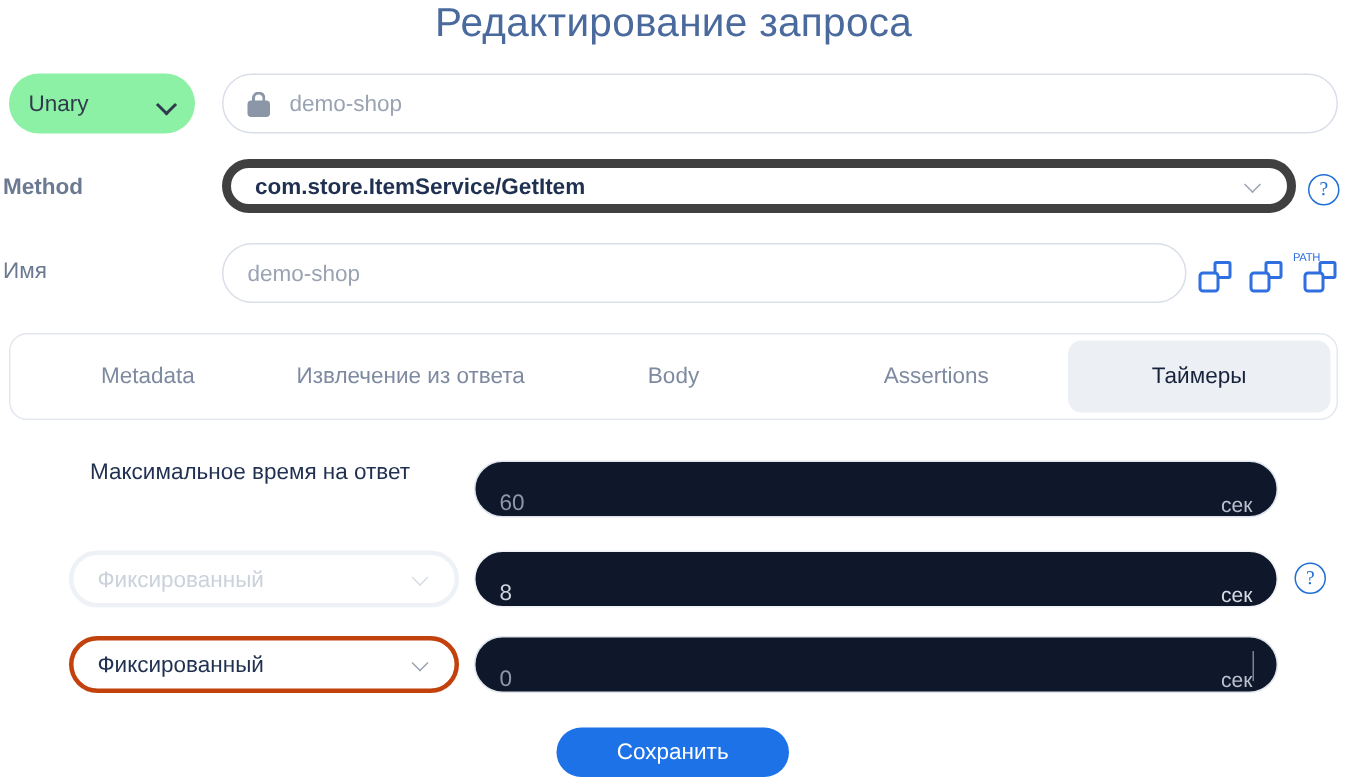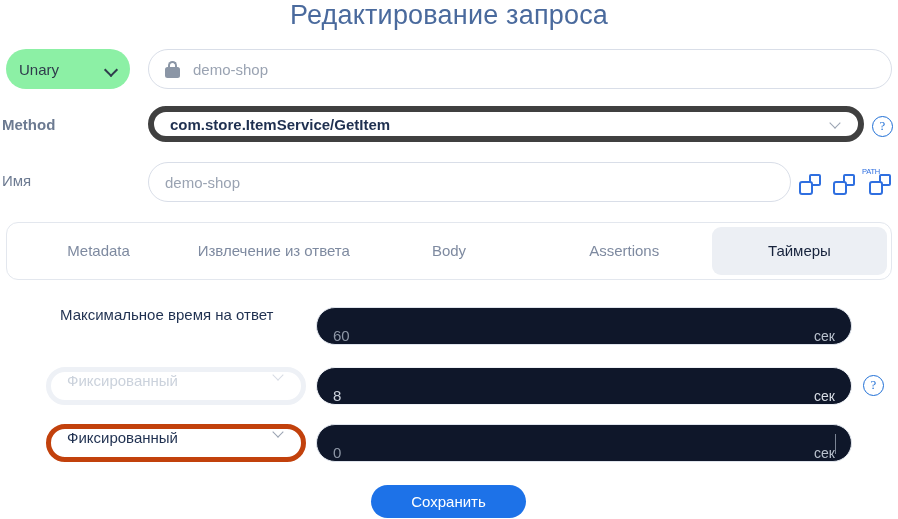--- a/index.html
+++ b/index.html
@@ -146,22 +146,22 @@
   #ti2 .unit{ color:#d7dce4; }
   #ti3{ left:316px; top:424px; width:536px; }
   #ti3 .tv{ color:#8e97a6; }
   .caret2{
     position:absolute; right:15px; top:9px; width:1.4px; height:20px;
     background:#7b8494;
   }
 
   .tsel{
     position:absolute; height:38px; width:260px;
-    border:5px solid #c2410c; border-radius:20px; background:#fff;
-    display:flex; padding:0 16px; cursor:pointer;
+    border:3px solid #c2410c; border-radius:20px; background:#fff;
+    display:flex; align-items:center; padding:0 16px; cursor:pointer;
   }
   .tsel .sv{ flex:1; font-size:15px; }
   #ts2{ left:46px; top:367px; border-color:#eef1f6; }
   #ts2 .sv{ color:#cbd2dc; }
   #ts2 .chev-sm::before{ border-color:#d7dce4; }
   #ts3{ left:46px; top:424px; }
   #ts3 .sv{ color:#1f3050; }
 
   .help-timer{ position:absolute; left:863px; top:375px; }
 

